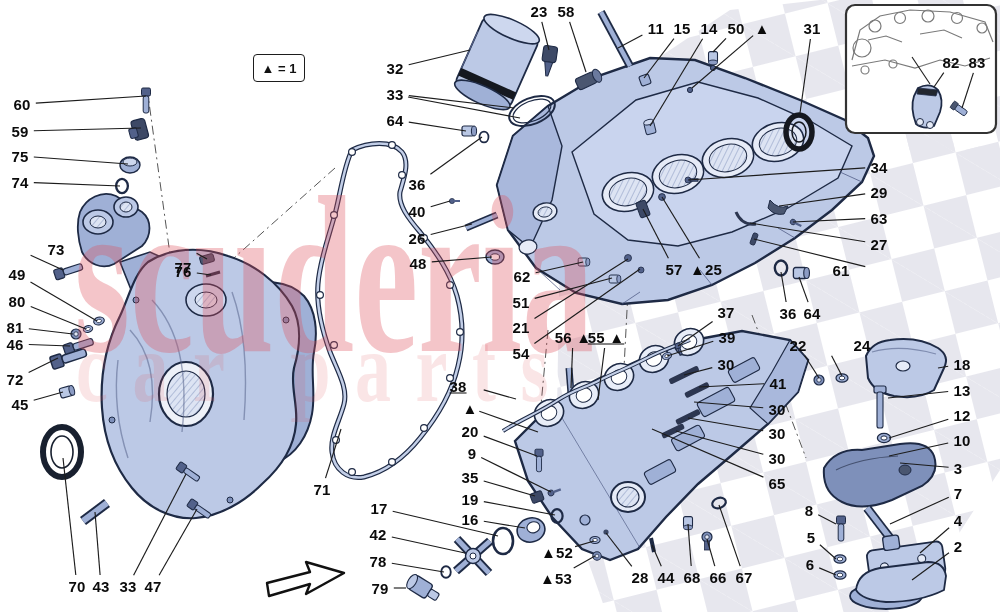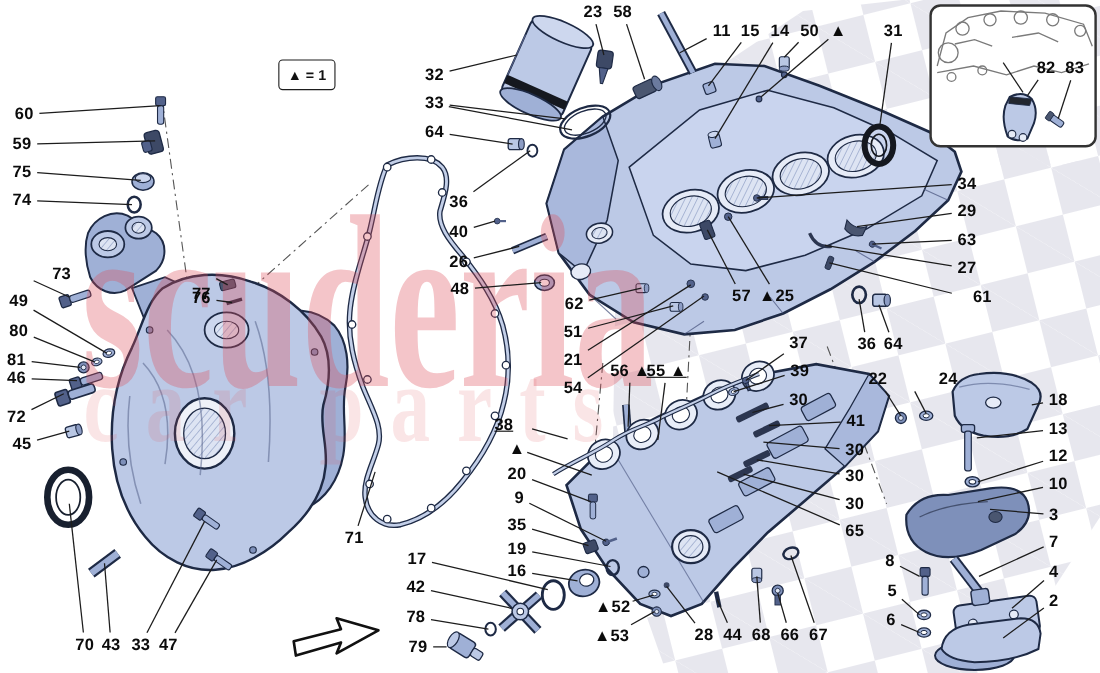--- a/index.html
+++ b/index.html
@@ -568,21 +568,21 @@
       <div class="callout" style="left: 656px; top: 28px;">11</div>
       <div class="callout" style="left: 682px; top: 28px;">15</div>
       <div class="callout" style="left: 709px; top: 28px;">14</div>
       <div class="callout" style="left: 736px; top: 28px;">50</div>
       <div class="callout" style="left: 762px; top: 28px;">▲</div>
       <div class="callout" style="left: 812px; top: 28px;">31</div>
       <div class="callout" style="left: 879px; top: 167px;">34</div>
       <div class="callout" style="left: 879px; top: 192px;">29</div>
       <div class="callout" style="left: 879px; top: 218px;">63</div>
       <div class="callout" style="left: 879px; top: 244px;">27</div>
-      <div class="callout" style="left: 893px; top: 270px;">61</div>
+      <div class="callout" style="left: 841px; top: 270px;">61</div>
       <div class="callout" style="left: 788px; top: 313px;">36</div>
       <div class="callout" style="left: 812px; top: 313px;">64</div>
       <div class="callout" style="left: 798px; top: 345px;">22</div>
       <div class="callout" style="left: 826px; top: 345px; margin-left: 36px;">24</div>
       <div class="callout" style="left: 962px; top: 364px;">18</div>
       <div class="callout" style="left: 962px; top: 390px;">13</div>
       <div class="callout" style="left: 962px; top: 415px;">12</div>
       <div class="callout" style="left: 962px; top: 440px;">10</div>
       <div class="callout" style="left: 958px; top: 468px;">3</div>
       <div class="callout" style="left: 958px; top: 493px;">7</div>

